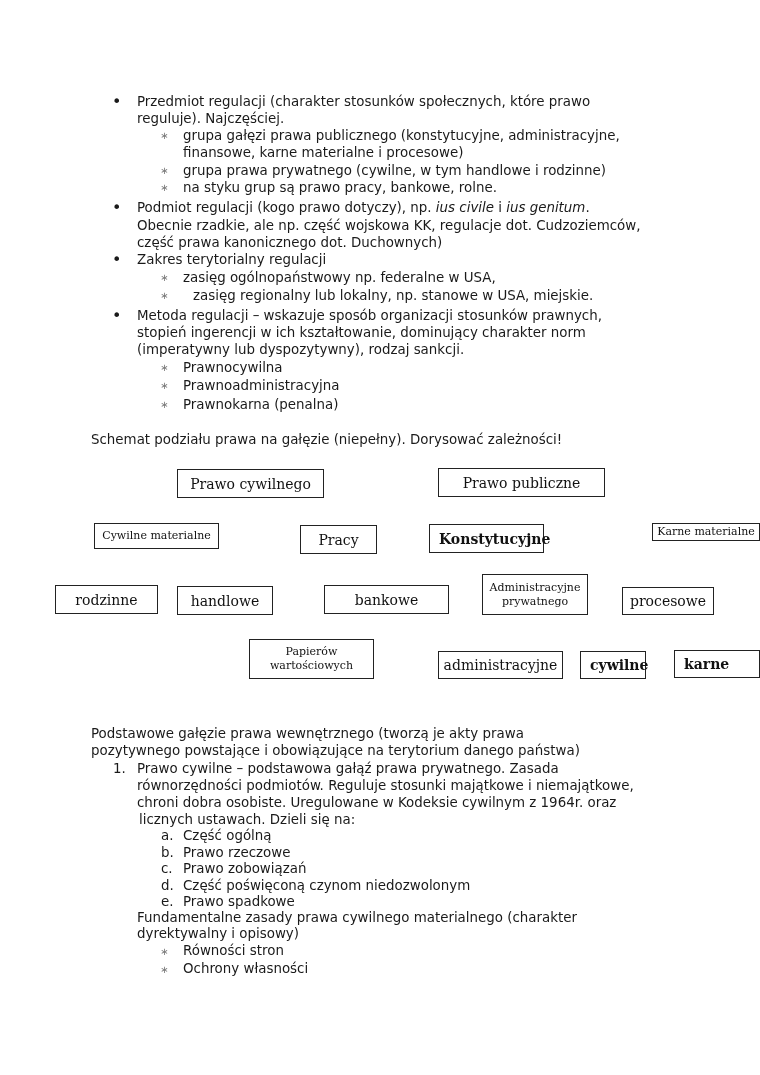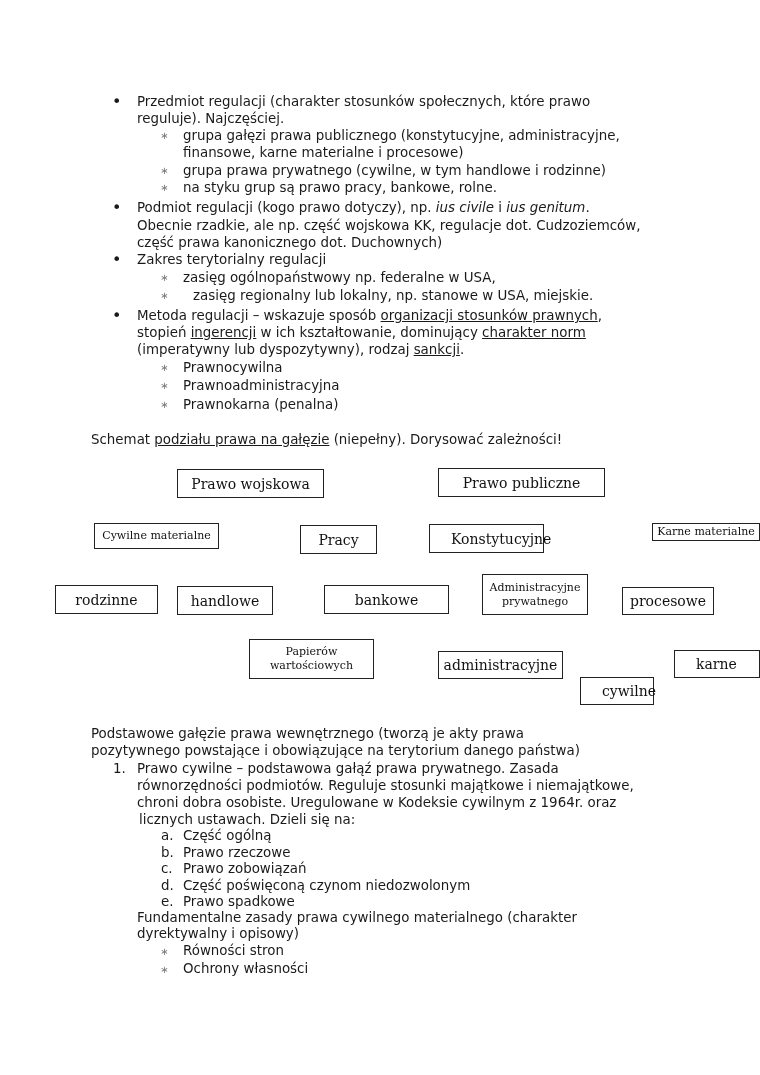--- a/index.html
+++ b/index.html
@@ -1,27 +1,27 @@
 <!DOCTYPE html>
 <html><head>
 <meta charset="utf-8">
 <style>
   html, body { margin:0; padding:0; background:#fff; }
   body { width:760px; height:1075px; position:relative; overflow:hidden;
          font-family:"DejaVu Sans", sans-serif; font-size:13.4px; color:#1a1a1a; }
   .line { position:absolute; white-space:nowrap; line-height:17px; }
   .b { font-weight:normal; }
   .i { font-style:italic; }
-  .u { text-decoration:underline; }
+  .u { }
   .bullet { position:absolute; font-size:16px; line-height:17px; }
   .star { position:absolute; color:#777; font-size:10px; line-height:17px; }
   .box { position:absolute; border:1.3px solid #222; box-sizing:border-box;
          display:flex; align-items:center; justify-content:center; text-align:center;
          font-family:"DejaVu Serif", serif; color:#111; background:#fff; }
-  .box.left { justify-content:flex-start; padding-left:21px; }
+  .box.left { justify-content:flex-start; padding-left:9px;font-weight:bold; }
   .box.sm { font-size:11px; line-height:14px; }
   .box.lg { font-size:14px; }
 </style>
 </head>
 <body>
 
 <div>
 
   <span class="bullet" style="left:112px;top:93px">•</span>
   <div class="line" style="left:137px;top:93px"><span class="b">Przedmiot regulacji</span><span> (charakter stosunków społecznych, które prawo</span></div>
@@ -56,21 +56,21 @@
   <div class="line" style="left:183px;top:359px">Prawnocywilna</div>
   <span class="star" style="left:160px;top:377px">∗</span>
   <div class="line" style="left:183px;top:377px">Prawnoadministracyjna</div>
   <span class="star" style="left:160px;top:396px">∗</span>
   <div class="line" style="left:183px;top:396px"><span>Prawnokarna (</span><span class="b">penalna</span><span>)</span></div>
 </div>
 
 <div class="line" style="left:91px;top:431px"><span>Schemat </span><span class="u">podziału prawa na gałęzie</span><span> (niepełny). Dorysować zależności!</span></div>
 
 <div>
-  <div class="box lg" style="left:177px;top:469px;width:147px;height:29px">Prawo wojskowa</div>
+  <div class="box lg" style="left:177px;top:469px;width:147px;height:29px">Prawo cywilnego</div>
   <div class="box lg" style="left:438px;top:468px;width:167px;height:29px">Prawo publiczne</div>
 
   <div class="box sm" style="left:94px;top:523px;width:125px;height:26px">Cywilne materialne</div>
   <div class="box lg" style="left:300px;top:525px;width:77px;height:29px">Pracy</div>
   <div class="box lg left" style="left:429px;top:524px;width:115px;height:29px">Konstytucyjne</div>
   <div class="box sm" style="left:652px;top:523px;width:108px;height:18px">Karne materialne</div>
 
   <div class="box lg" style="left:55px;top:585px;width:103px;height:29px">rodzinne</div>
   <div class="box lg" style="left:177px;top:586px;width:96px;height:29px">handlowe</div>
   <div class="box lg" style="left:324px;top:585px;width:125px;height:29px">bankowe</div>
@@ -78,21 +78,21 @@
     <span>Administracyjne</span>
     <span>prywatnego</span>
   </div>
   <div class="box lg" style="left:622px;top:587px;width:92px;height:28px">procesowe</div>
 
   <div class="box sm" style="left:249px;top:639px;width:125px;height:40px;flex-direction:column">
     <span>Papierów</span>
     <span>wartościowych</span>
   </div>
   <div class="box lg" style="left:438px;top:651px;width:125px;height:28px">administracyjne</div>
-  <div class="box lg left" style="left:580px;top:677px;width:74px;height:28px">cywilne</div>
+  <div class="box lg left" style="left:580px;top:651px;width:66px;height:28px">cywilne</div>
   <div class="box lg left" style="left:674px;top:650px;width:86px;height:28px">karne</div>
 </div>
 
 <div>
   <div class="line" style="left:91px;top:725px"><span class="b">Podstawowe gałęzie prawa wewnętrznego</span><span> (tworzą je akty prawa</span></div>
   <div class="line" style="left:91px;top:742px">pozytywnego powstające i obowiązujące na terytorium danego państwa)</div>
 
   <div class="line" style="left:113px;top:760px">1.</div>
   <div class="line" style="left:137px;top:760px"><span class="b">Prawo cywilne</span><span> – podstawowa gałąź prawa prywatnego. Zasada</span></div>
   <div class="line" style="left:137px;top:777px">równorzędności podmiotów. Reguluje stosunki majątkowe i niemajątkowe,</div>

